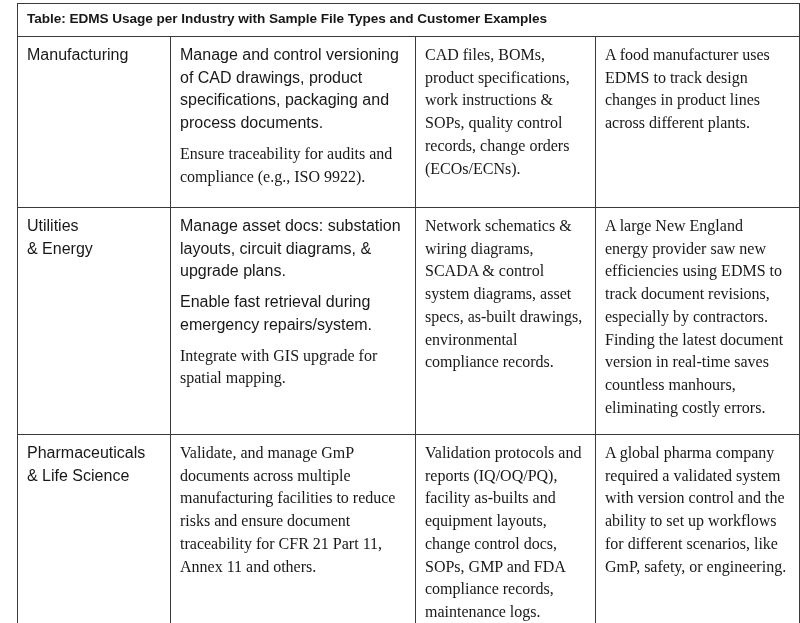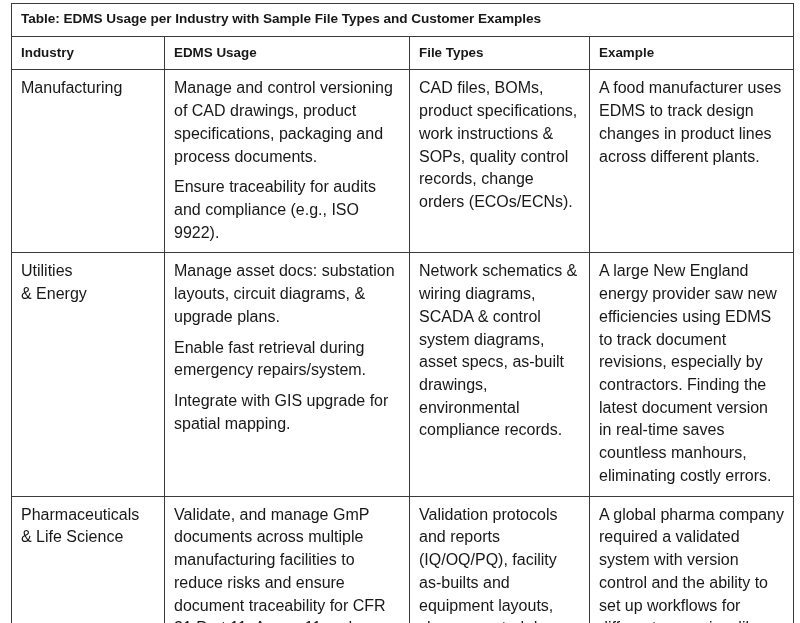--- a/index.html
+++ b/index.html
@@ -12,21 +12,21 @@
     height: 623px;
     font-family: "Liberation Sans", sans-serif;
     color: #181818;
     overflow: hidden;
   }
 
   .table-wrap {
     box-sizing: border-box;
     width: 800px;
     height: 623px;
-    padding: 3px 9px 4px 11px;
+    padding: 3px 9px 4px 17px;
   }
 
   table.edms-table {
     width: 782px;
     border-collapse: collapse;
     table-layout: fixed;
     border: 1.6px solid #1a1a1a;
   }
 
   table.edms-table td,
@@ -63,20 +63,21 @@
   .body-row td {
     font-size: 16px;
     line-height: 1.42;
   }
 
   .cell-para {
     margin: 0 0 8px 0;
   }
   .cell-para:last-child {
     margin-bottom: 0;
+    font-family: Liberation Serif, serif;
   }
 
   .industry-cell {
     white-space: pre-line;
   }
 
   
   col.c-industry { width: 153px; }
   col.c-usage    { width: 245px; }
   col.c-files    { width: 180px; }
@@ -93,26 +94,20 @@
   <table class="edms-table">
     <colgroup>
       <col class="c-industry">
       <col class="c-usage">
       <col class="c-files">
       <col class="c-example">
     </colgroup>
     <tbody>
       <tr class="title-row">
         <td colspan="4">Table: EDMS Usage per Industry with Sample File Types and Customer Examples</td>
-      </tr>
-      <tr class="head-row">
-        <th>Industry</th>
-        <th>EDMS Usage</th>
-        <th>File Types</th>
-        <th>Example</th>
       </tr>
 
       <tr class="body-row row-1">
         <td class="industry-cell">Manufacturing</td>
         <td>
           <p class="cell-para">Manage and control versioning of CAD drawings, product specifications, packaging and process documents.</p>
           <p class="cell-para">Ensure traceability for audits and compliance (e.g., ISO 9922).</p>
         </td>
         <td>
           <p class="cell-para">CAD files, BOMs, product specifications, work instructions &amp; SOPs, quality control records, change orders (ECOs/ECNs).</p>

